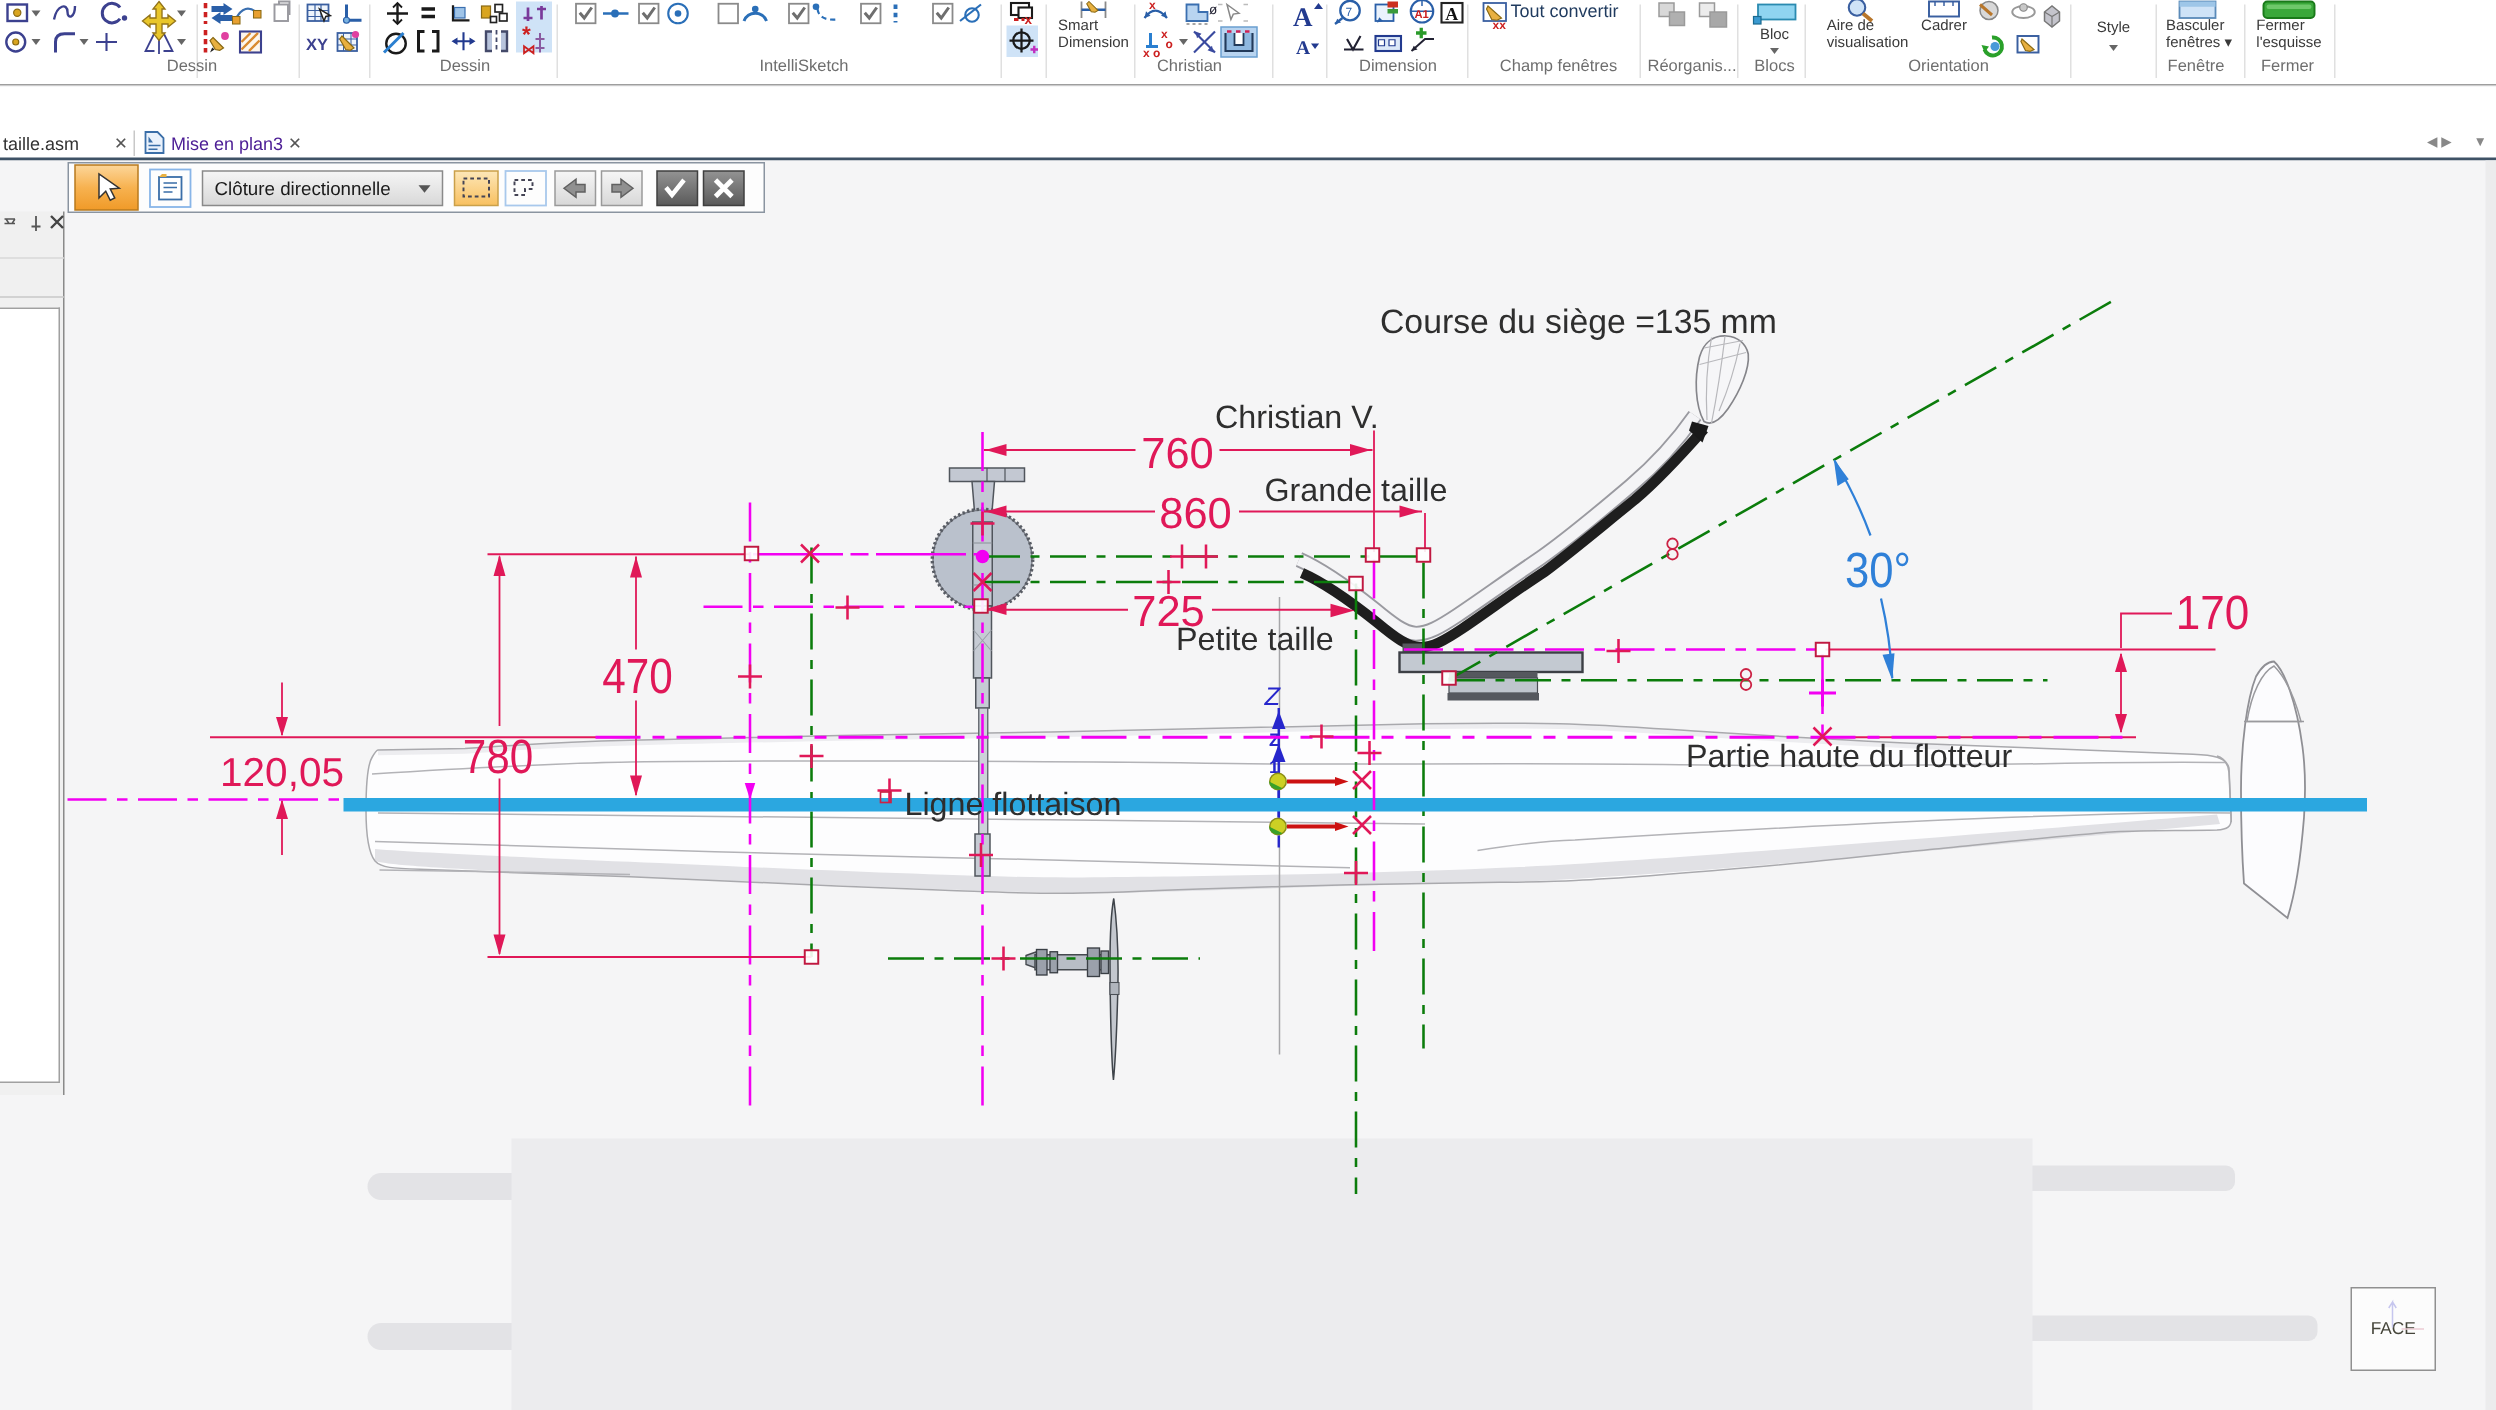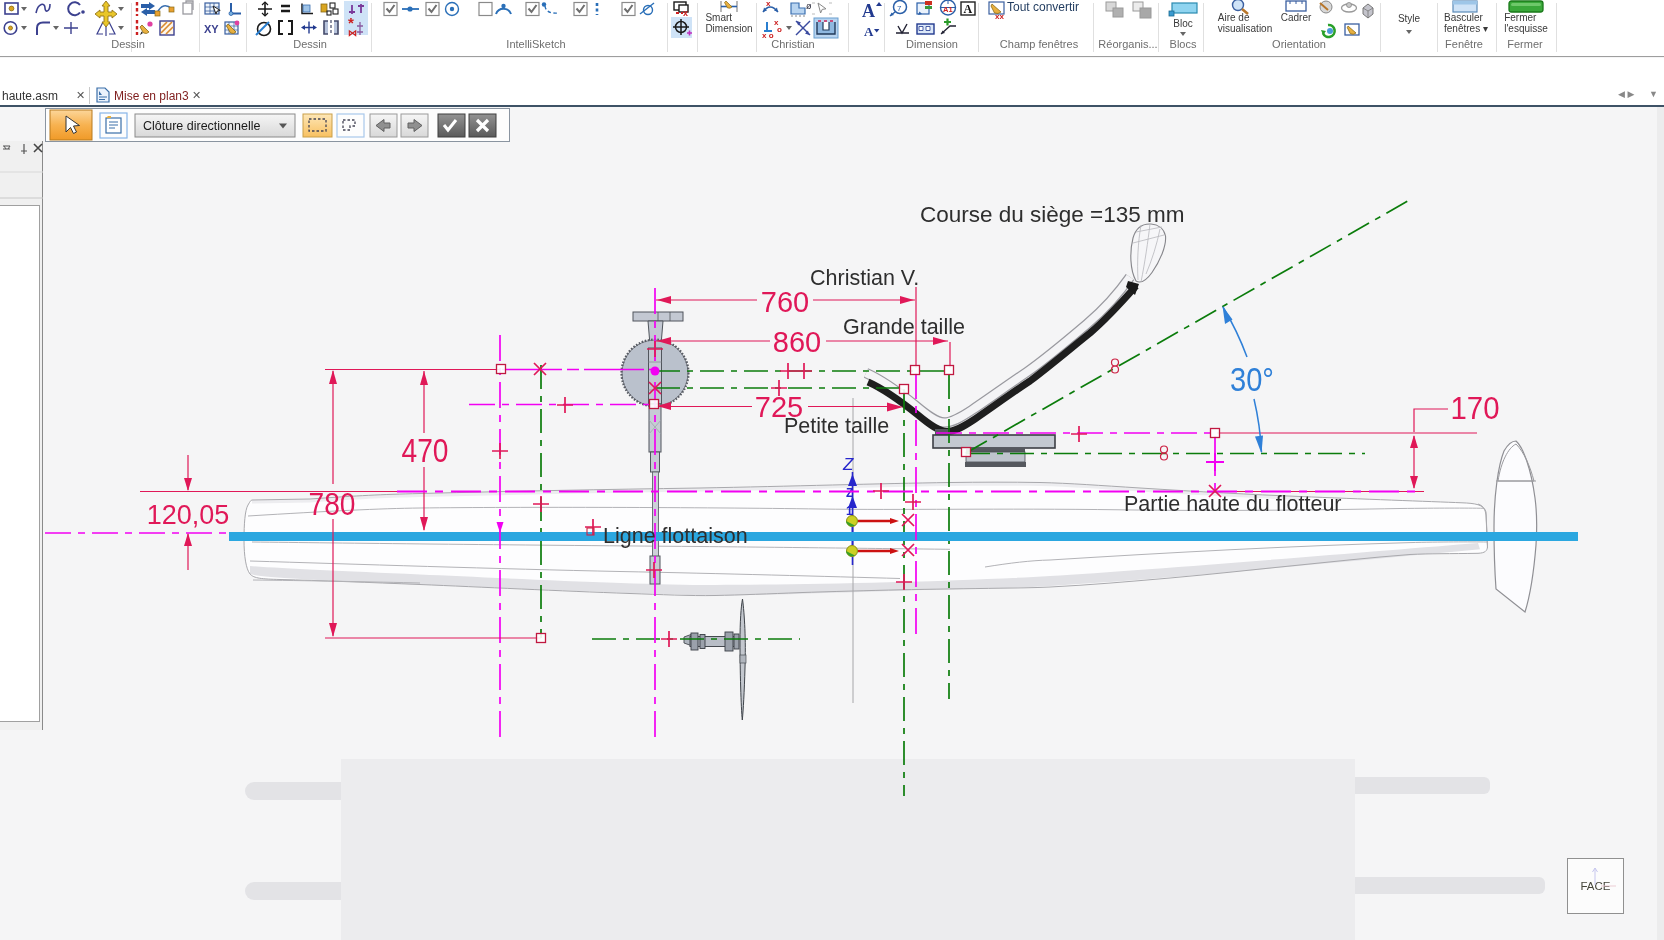--- a/index.html
+++ b/index.html
@@ -310,29 +310,29 @@
   <div class="rtext" style="left:1245px;top:12px">Aire de<br>visualisation</div>
   <div class="rtext" style="left:1296px;top:12px">Cadrer</div>
   <div class="rtext" style="left:1183px;top:18px">Bloc</div>
   <div class="rtext" style="left:1409px;top:13px">Style</div>
   <div class="rtext" style="left:1466px;top:12px">Basculer<br>fenêtres ▾</div>
   <div class="rtext" style="left:1526px;top:12px">Fermer<br>l'esquisse</div>
 </div>
 <div id="darkline"></div>
 <div id="strip"></div>
 <div id="tabbar">
-  <span style="position:absolute;left:2px;top:3px;font-size:12px;color:#333">haute.asm</span>
+  <span style="position:absolute;left:2px;top:3px;font-size:12px;color:#333">taille.asm</span>
   <span class="tabx" style="left:76px">✕</span>
   <div style="position:absolute;left:89px;top:1px;width:1px;height:17px;background:#c8c8c8"></div>
   <svg width="16" height="16" style="position:absolute;left:95px;top:1px" xmlns="http://www.w3.org/2000/svg">
     <path d="M2,1 h8 l4,4 v10 h-12 z" fill="#eaf2fc" stroke="#3a6ea8" stroke-width="1.2"></path>
     <path d="M4,10 h8 M4,12.5 h6" stroke="#3a6ea8" stroke-width="1"></path>
     <path d="M4,4 l3,4 h-3 z" fill="#3a6ea8"></path>
   </svg>
-  <span style="position:absolute;left:114px;top:3px;font-size:12px;color:#7f1d1d">Mise en plan3</span>
+  <span style="position:absolute;left:114px;top:3px;font-size:12px;color:#4c1d95">Mise en plan3</span>
   <span class="tabx" style="left:192px">✕</span>
   <span style="position:absolute;left:1618px;top:3px;font-size:9px;color:#888">◀ ▶</span>
   <span style="position:absolute;left:1649px;top:3px;font-size:9px;color:#888">▼</span>
 </div>
 <div id="tabline"></div>
 <div id="canvas"></div>
 <svg id="draw" width="1664" height="940" style="position:absolute;left:0;top:0" xmlns="http://www.w3.org/2000/svg">
 <defs>
   <g id="sq">
         <rect x="-4.5" y="-4.5" width="9" height="9" fill="#ffffff" fill-opacity="0.9" stroke="#c01840" stroke-width="1.3"></rect>

